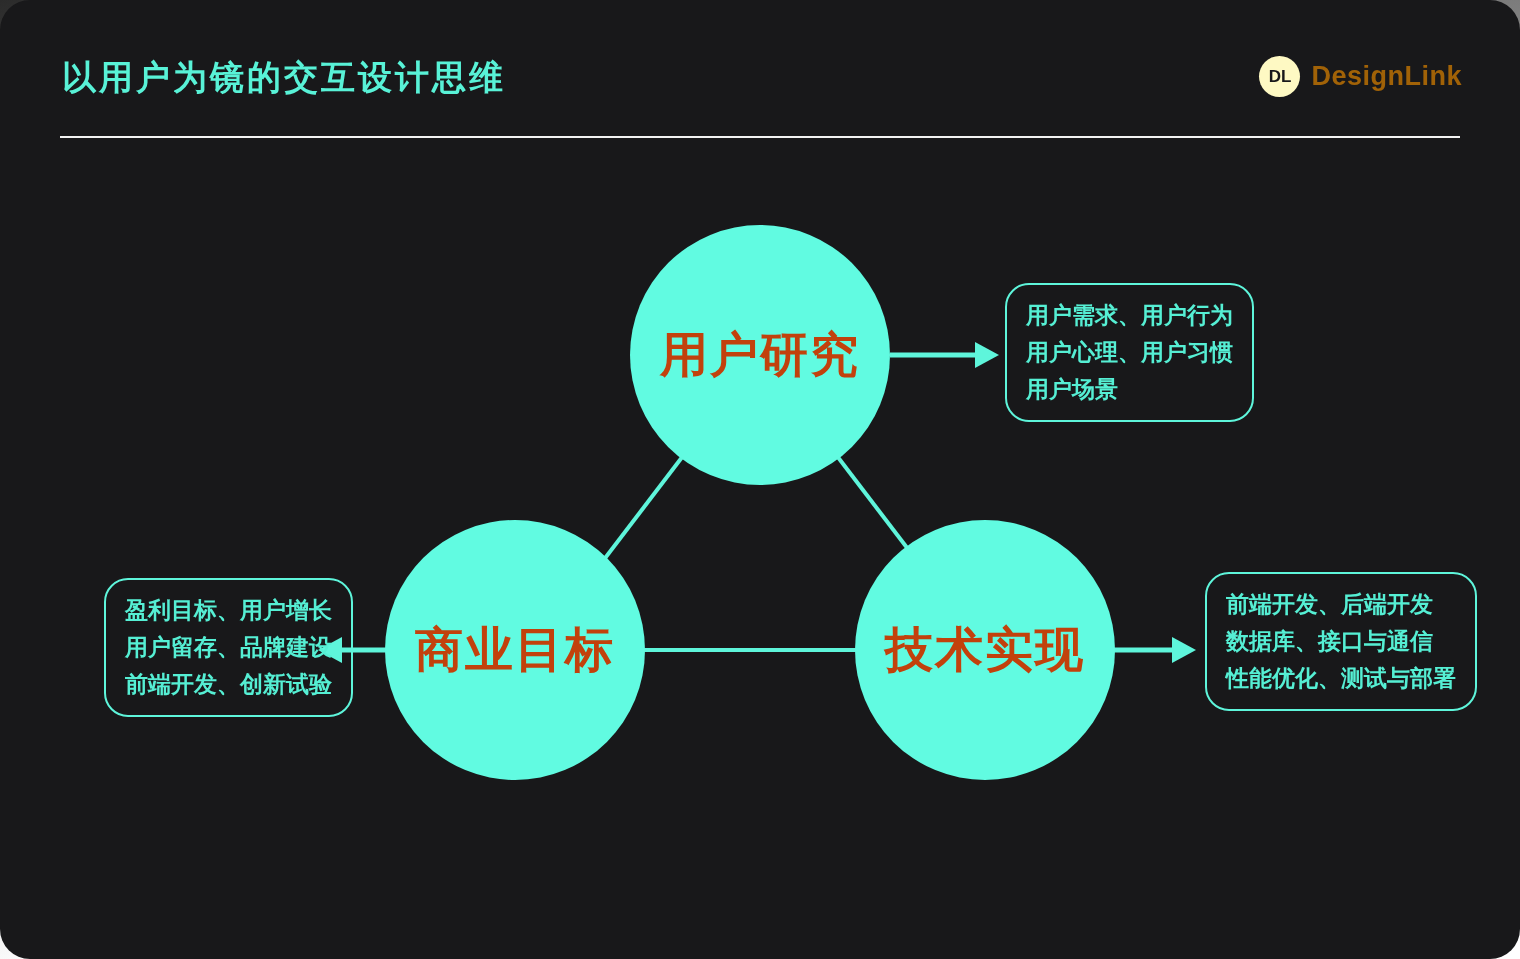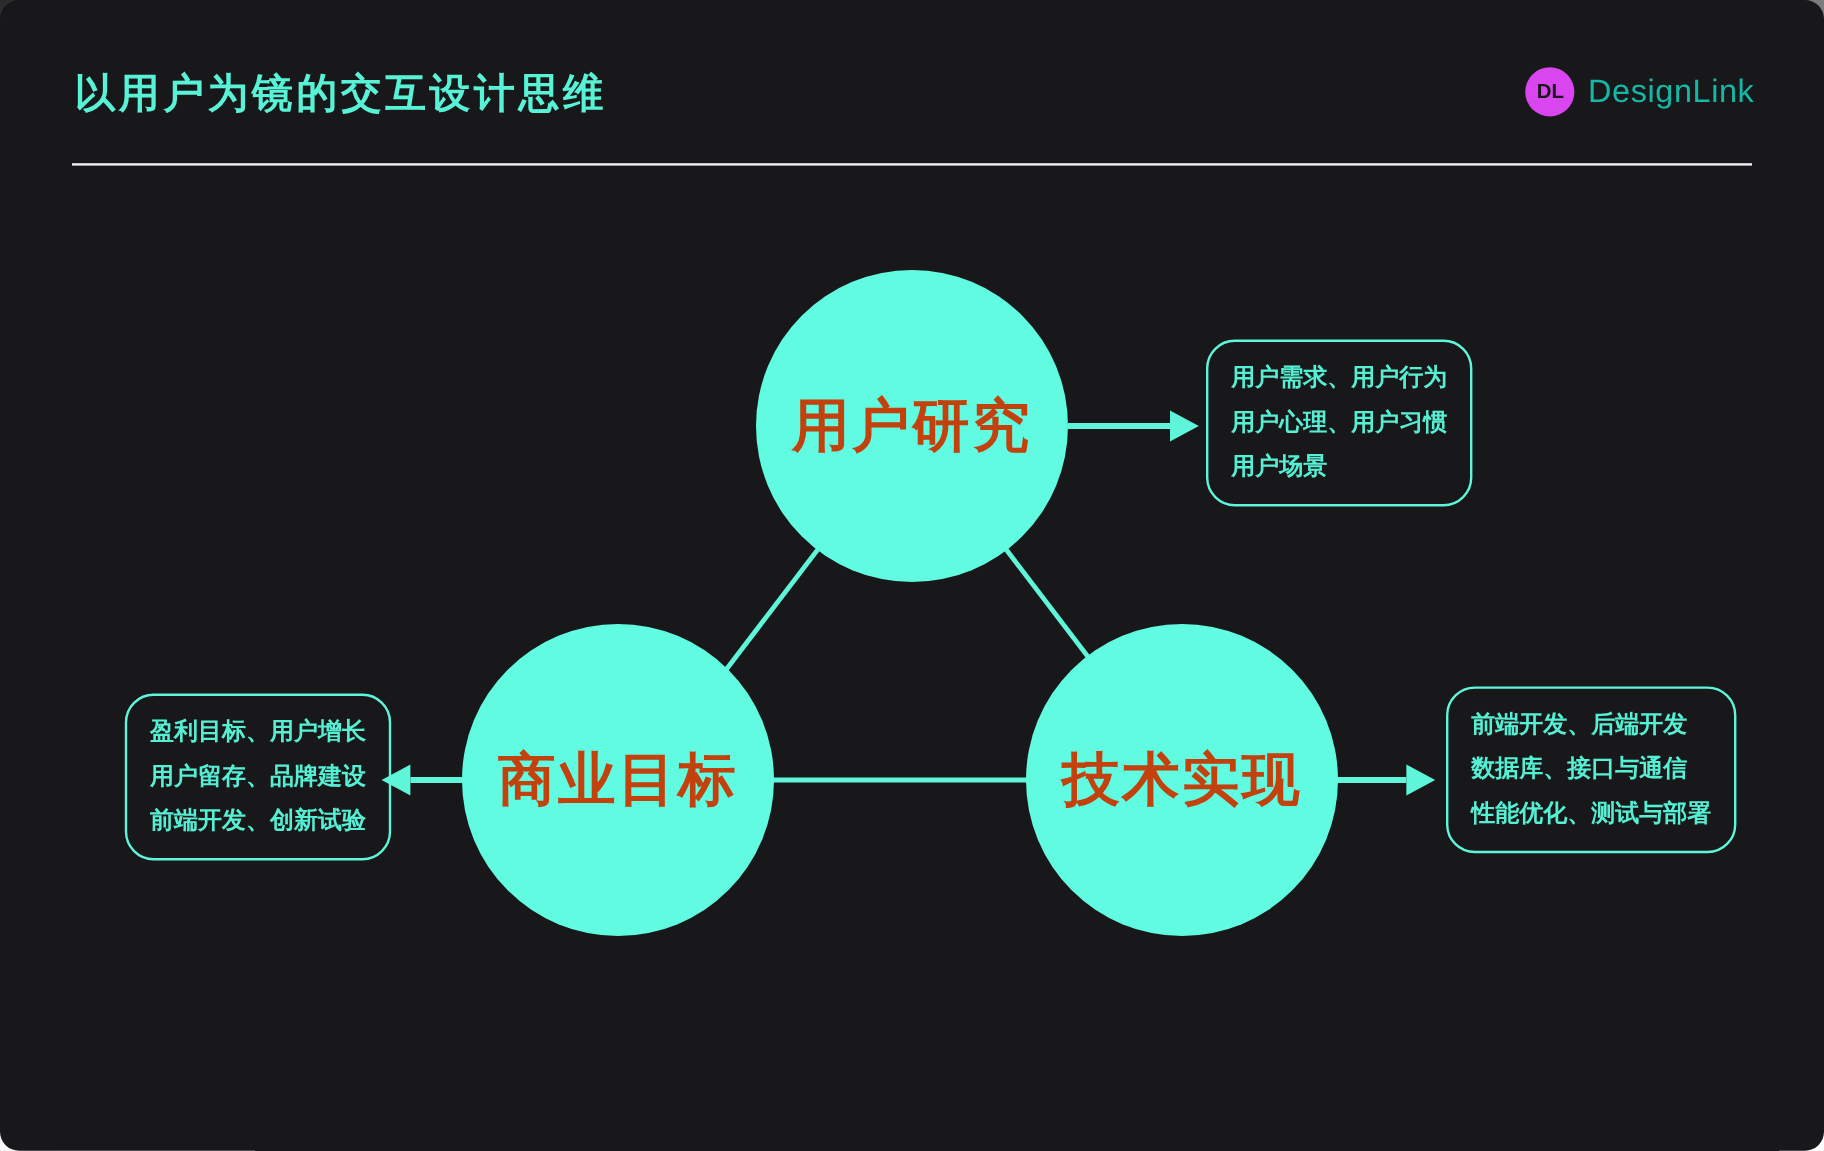--- a/index.html
+++ b/index.html
@@ -5,41 +5,41 @@
   html, body { margin: 0; padding: 0; }
   body {
     width: 1520px; height: 959px;
     background: linear-gradient(165deg, #2b2b2b 0%, #8a8a8a 35%, #ffffff 72%);
     font-family: "Liberation Sans", sans-serif;
     overflow: hidden;
   }
   .slide {
     position: absolute; inset: 0;
     background: #18181a;
-    border-radius: 16px;
+    border-radius: 30px;
   }
   
   .page-title {
     position: absolute; left: 62px; top: 55px;
     font-size: 34px; font-weight: 800; letter-spacing: 3px;
     color: #58f2d7;
   }
   .brand {
     position: absolute; right: 58px; top: 56px;
     display: flex; align-items: center; gap: 11px;
   }
   .brand-logo {
     width: 41px; height: 41px; border-radius: 50%;
-    background: #d946ef;
+    background: #fef9c3;
     display: flex; align-items: center; justify-content: center;
     font-weight: 900; font-size: 17px; color: #18181a;
     letter-spacing: 0px;
   }
   .brand-name {
-    font-size: 27px; font-weight: 400; color: #14b8a6; letter-spacing: 0.5px;
+    font-size: 27px; font-weight: 700; color: #a16207; letter-spacing: 0.5px;
   }
   .header-divider {
     position: absolute; left: 60px; top: 136px; width: 1400px; height: 2px;
     background: #f2f2f2;
   }
   
   .connector-svg { position: absolute; inset: 0; }
   .connector { stroke: #5ef5db; stroke-width: 4; }
   .arrow-line { stroke: #5ef5db; stroke-width: 5; }
   .arrow-head { fill: #5ef5db; }
@@ -54,21 +54,21 @@
   }
   .node-user-research  { left: 630px; top: 225px; }
   .node-business-goals { left: 385px; top: 520px; }
   .node-tech           { left: 855px; top: 520px; }
   
   .callout {
     position: absolute;
     border: 2px solid #5ef5db; border-radius: 24px;
     padding: 12px 19px;
     color: #55efd4;
-    font-size: 20px; font-weight: 700; line-height: 37px;
+    font-size: 23px; font-weight: 700; line-height: 37px;
     white-space: nowrap;
   }
   .callout-user-research { left: 1005px; top: 283px; }
   .callout-business      { left: 64px;   top: 578px; margin-left: 40px; }
   .callout-tech          { left: 1205px; top: 572px; }
 </style>
 </head>
 <body>
 
 <div class="slide">

